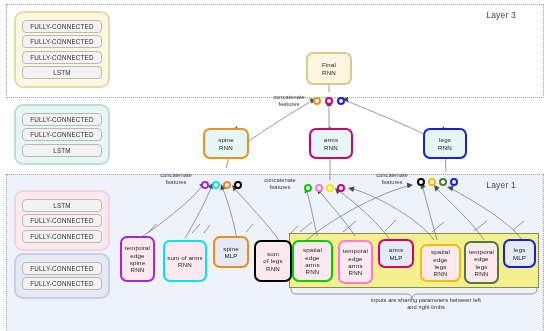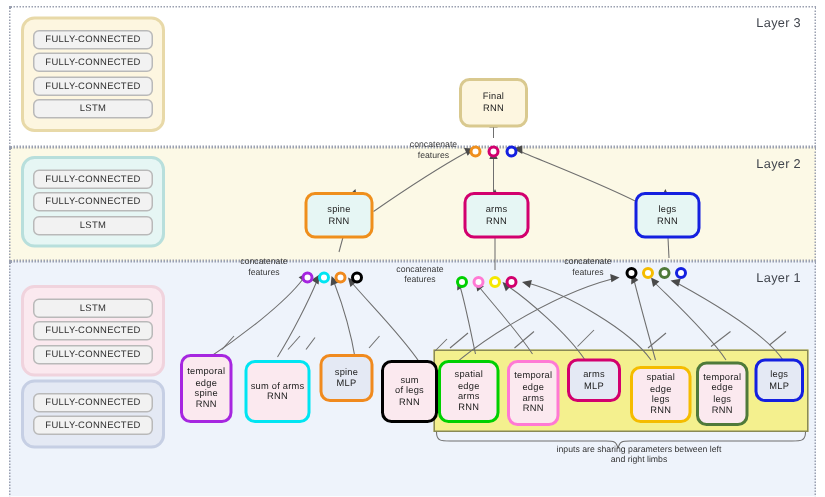--- a/index.html
+++ b/index.html
@@ -5,21 +5,21 @@
   html,body{margin:0;padding:0;background:#ffffff;}
   body{font-family:"Liberation Sans","DejaVu Sans",sans-serif;}
   #stage{position:relative;width:550px;height:331px;overflow:hidden;background:#ffffff;}
 
   
   .band{position:absolute;left:6px;width:538px;box-sizing:border-box;
         border:1px dotted #9aa0b0;}
   #band3{top:4px;height:94px;background:#ffffff;}
   #band2{top:98px;height:76px;background:#fcf9e6;}
   #band1{top:174px;height:168px;background:#eef3fb;}
-  .band-label{position:absolute;right:9px;top:5px;font-size:8.5px;color:#41454d;
+  .band-label{position:absolute;right:27px;top:5px;font-size:8.5px;color:#41454d;
         letter-spacing:.2px;}
 
   
   .panel{position:absolute;box-sizing:border-box;border-radius:9px;padding:4px 6px;}
   .panel .row{box-sizing:border-box;height:13px;line-height:12px;margin:2.5px 0;
         border:1px solid #b9b9b9;border-radius:4px;background:#f2f2f2;
         text-align:center;font-size:6.3px;color:#2e2e2e;letter-spacing:.2px;}
   #panel3{left:14px;top:11px;width:96px;border:2px solid #e8d9a8;background:#fdf6e0;}
   #panel2{left:14px;top:104px;width:96px;border:2px solid #b8dfdc;background:#e6f6f4;}
   #panelL1a{left:14px;top:190px;width:96px;border:2px solid #f0d3dd;background:#fbe9ef;}
@@ -49,23 +49,20 @@
   svg.wires polygon{fill:#4a4a4a;}
 </style>
 </head>
 <body>
 
 <div id="stage">
 
   <div class="band" id="band3">
     <span class="band-label">Layer 3</span>
   </div>
-  <div class="band" id="band2">
-    <span class="band-label">Layer 2</span>
-  </div>
   <div class="band" id="band1">
     <span class="band-label">Layer 1</span>
   </div>
 
   <div class="panel" id="panel3">
     <div class="row">FULLY-CONNECTED</div>
     <div class="row">FULLY-CONNECTED</div>
     <div class="row">FULLY-CONNECTED</div>
     <div class="row">LSTM</div>
   </div>

